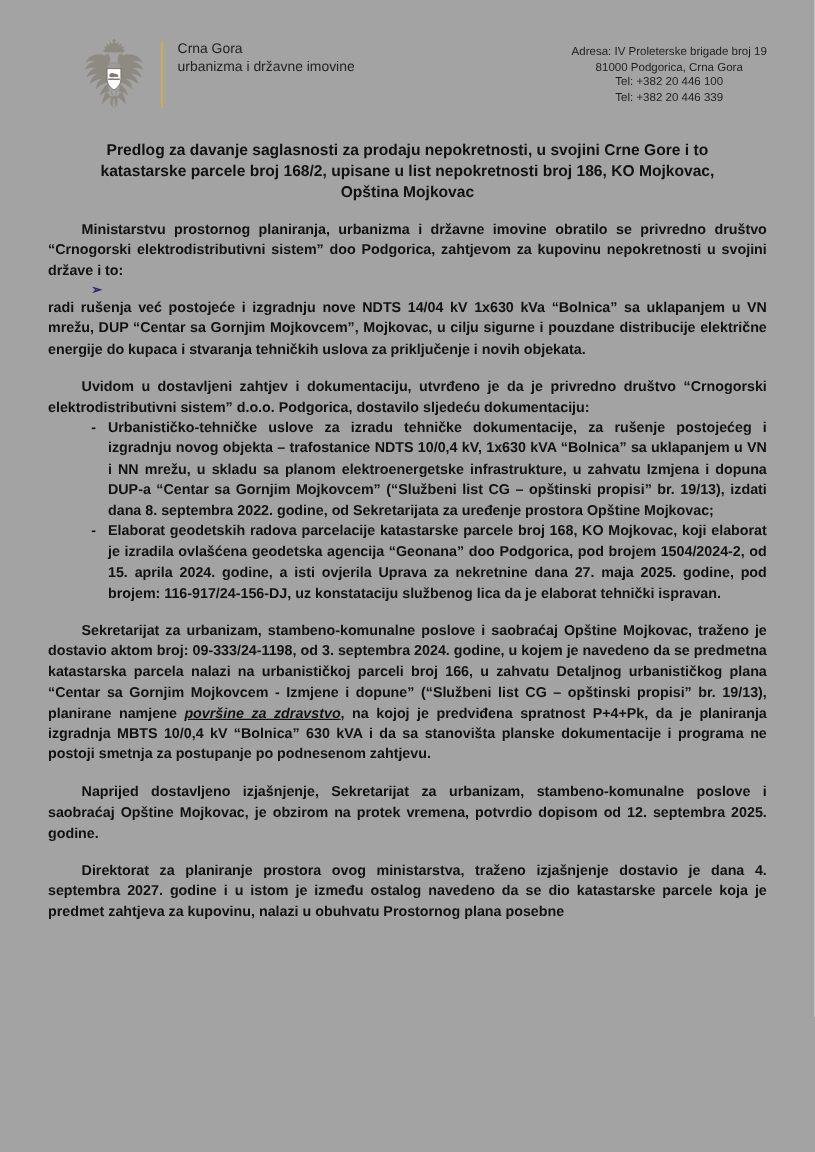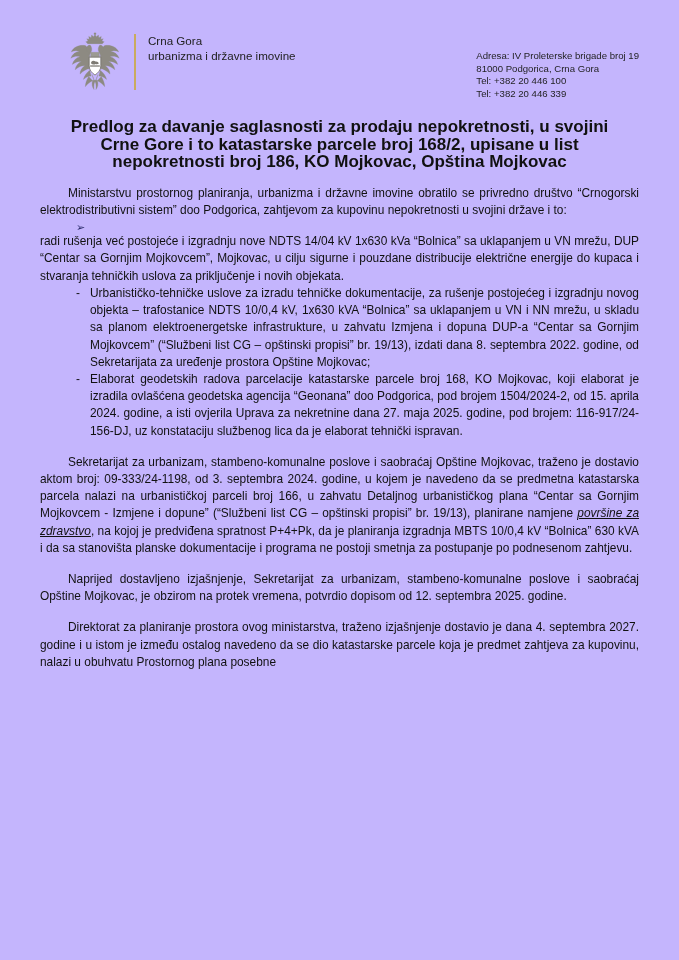--- a/index.html
+++ b/index.html
@@ -15,21 +15,21 @@
     color: #1a1a1a;
     -webkit-font-smoothing: antialiased;
   }
 
   .page {
     position: relative;
     width: 679px;
     height: 960px;
     box-sizing: border-box;
     padding: 30px 40px 0 40px;
-    background: #c4b5fd;
+    background: #a3a3a3;
     overflow: hidden;
   }
 
   
   .letterhead {
     display: flex;
     align-items: flex-start;
     justify-content: space-between;
     padding: 2px 0 0 0;
     min-height: 66px;
@@ -62,47 +62,47 @@
     flex-direction: column;
     justify-content: flex-start;
     font-size: 11.6px;
     line-height: 15.2px;
     color: #222222;
     padding-top: 1px;
   }
   .lh-names > div { white-space: nowrap; }
 
   .lh-right {
-    text-align: left;
+    text-align: center;
     font-size: 9.6px;
     line-height: 12.6px;
     color: #1f1f1f;
     padding-top: 6px;
     flex: 0 0 auto;
-    margin-top: 12px;
   }
   .lh-right > div { white-space: nowrap; }
 
   
   .doc-title {
     margin: 18px auto 0 auto;
     width: 560px;
     text-align: center;
-    font-size: 17px;
+    font-size: 13px;
     font-weight: bold;
     line-height: 17.5px;
     color: #111111;
   }
 
   
   .body-copy {
     margin-top: 14px;
     font-size: 11.9px;
     line-height: 17.2px;
     color: #111111;
+    font-weight: bold;
   }
 
   p.para {
     margin: 0 0 0 0;
     text-align: justify;
     text-justify: inter-word;
     text-indent: 28px;
     hyphens: none;
   }
   p.para.spaced { margin-top: 14px; }
@@ -217,20 +217,21 @@
     <p class="para spaced">Ministarstvu prostornog planiranja, urbanizma i državne imovine obratilo se privredno društvo “Crnogorski elektrodistributivni sistem” doo Podgorica, zahtjevom za kupovinu nepokretnosti u svojini države i to:</p>
 
     <ul class="arrow-list">
       <li>
         <span class="marker">➢</span>
       </li>
     </ul>
 
     <p class="para spaced noindent">radi rušenja već postojeće i izgradnju nove NDTS 14/04 kV 1x630 kVa “Bolnica” sa uklapanjem u VN mrežu, DUP “Centar sa Gornjim Mojkovcem”, Mojkovac, u cilju sigurne i pouzdane distribucije električne energije do kupaca i stvaranja tehničkih uslova za priključenje i novih objekata.</p>
 
+    <p class="para spaced">Uvidom u dostavljeni zahtjev i dokumentaciju, utvrđeno je da je privredno društvo “Crnogorski elektrodistributivni sistem” d.o.o. Podgorica, dostavilo sljedeću dokumentaciju:</p>
 
     <ul class="dash-list">
       <li>
         <span class="marker">-</span>
         <span>Urbanističko-tehničke uslove za izradu tehničke dokumentacije, za rušenje postojećeg i izgradnju novog objekta – trafostanice NDTS 10/0,4 kV, 1x630 kVA “Bolnica” sa uklapanjem u VN i NN mrežu, u skladu sa planom elektroenergetske infrastrukture, u zahvatu Izmjena i dopuna DUP-a “Centar sa Gornjim Mojkovcem” (“Službeni list CG – opštinski propisi” br. 19/13), izdati dana 8. septembra 2022. godine, od Sekretarijata za uređenje prostora Opštine Mojkovac;</span>
       </li>
       <li>
         <span class="marker">-</span>
         <span>Elaborat geodetskih radova  parcelacije katastarske parcele broj 168, KO Mojkovac, koji elaborat je izradila ovlašćena geodetska agencija “Geonana” doo Podgorica, pod brojem 1504/2024-2, od 15. aprila 2024. godine, a isti ovjerila Uprava za nekretnine dana 27. maja 2025. godine, pod brojem: 116-917/24-156-DJ, uz konstataciju službenog lica da je elaborat tehnički ispravan.</span>
       </li>

